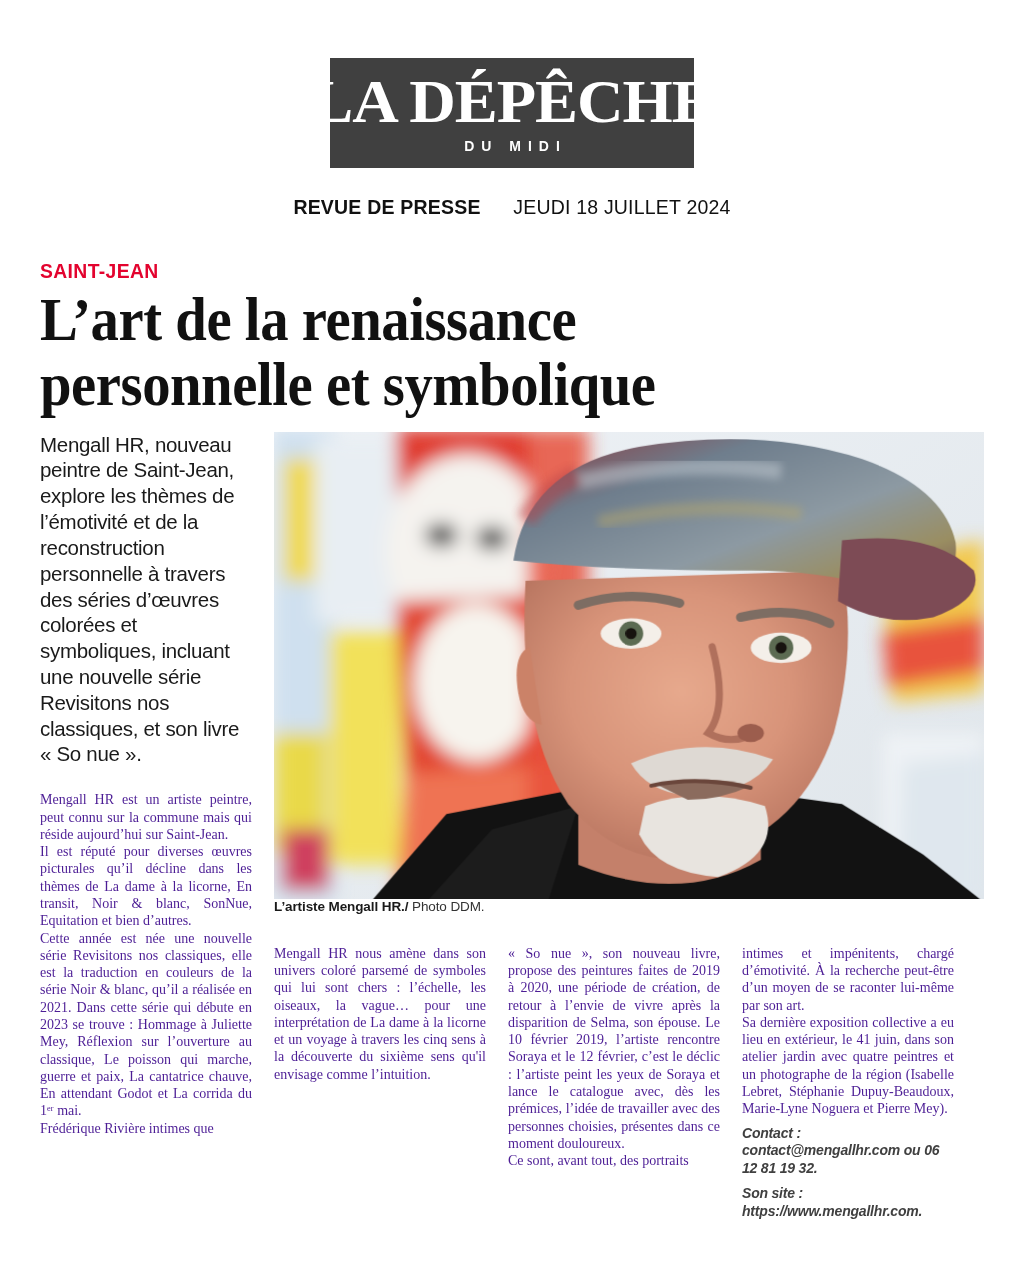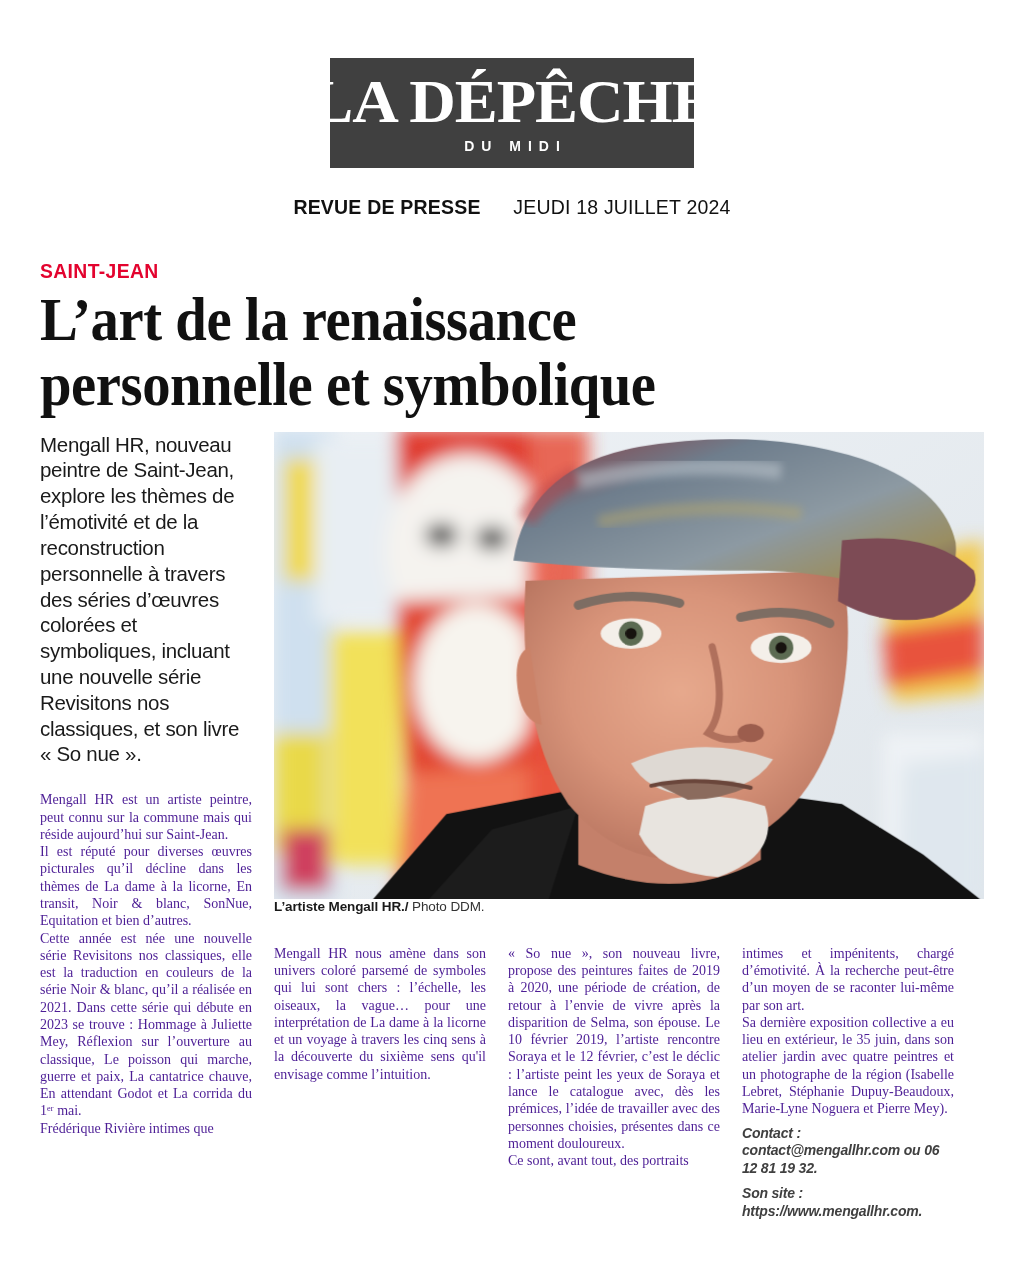--- a/index.html
+++ b/index.html
@@ -285,21 +285,21 @@
         <div class="col body-text">
             <p>Mengall HR nous amène dans son univers coloré parsemé de symboles qui lui sont chers : l’échelle, les oiseaux, la vague… pour une interprétation de La dame à la licorne et un voyage à travers les cinq sens à la découverte du sixième sens qu'il envisage comme l’intuition.</p>
           </div>
         <div class="col body-text">
             <p>« So nue », son nouveau livre, propose des peintures faites de 2019 à 2020, une période de création, de retour à l’envie de vivre après la disparition de Selma, son épouse. Le 10 février 2019, l’artiste rencontre Soraya et le 12 février, c’est le déclic : l’artiste peint les yeux de Soraya et lance le catalogue avec, dès les prémices, l’idée de travailler avec des personnes choisies, présentes dans ce moment douloureux.</p>
             <p>Ce sont, avant tout, des portraits</p>
           </div>
         <div class="col">
           <div class="body-text">
               <p>intimes et impénitents, chargé d’émotivité. À la recherche peut-être d’un moyen de se raconter lui-même par son art.</p>
-              <p>Sa dernière exposition collective a eu lieu en extérieur, le 35 juin, dans son atelier jardin avec quatre peintres et un photographe de la région (Isabelle Lebret, Stéphanie Dupuy-Beaudoux, Marie-Lyne Noguera et Pierre Mey).</p>
+              <p>Sa dernière exposition collective a eu lieu en extérieur, le 41 juin, dans son atelier jardin avec quatre peintres et un photographe de la région (Isabelle Lebret, Stéphanie Dupuy-Beaudoux, Marie-Lyne Noguera et Pierre Mey).</p>
             </div>
           <div class="contact">Contact : contact@mengallhr.com ou 06 12 81 19 32.</div>
           <div class="contact second">Son site : https://www.mengallhr.com.</div>
         </div>
       </div>
     </div>
 
   </div>
 </div>
 

